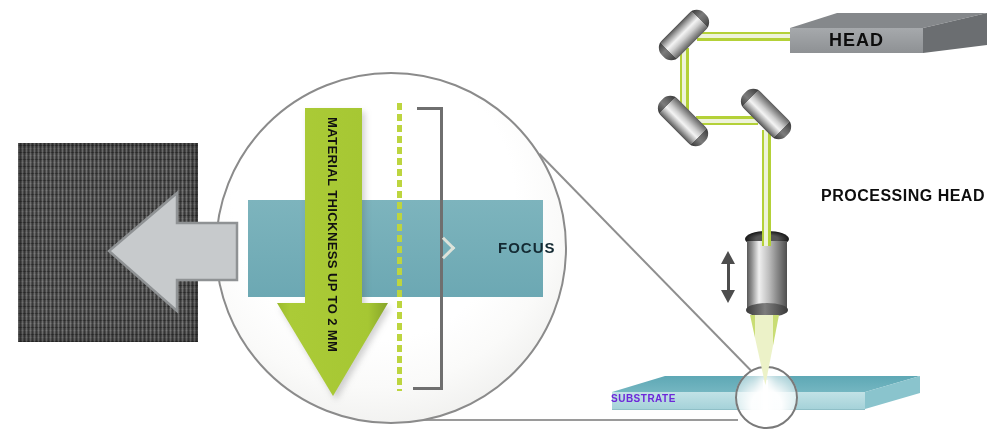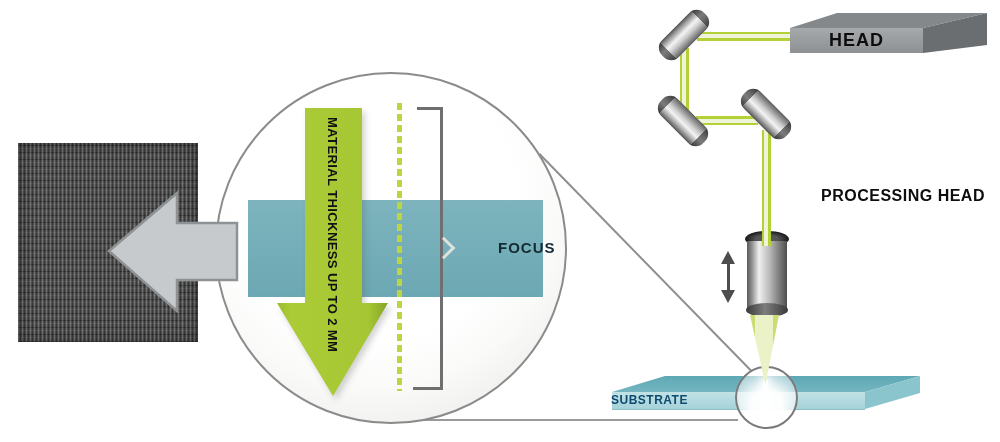--- a/index.html
+++ b/index.html
@@ -82,21 +82,21 @@
     background:linear-gradient(90deg,#c9dd74 0 18%,#ecf2c8 18% 80%,#c9dd74 80%);z-index:7;}
 
   
   .sub-top{left:612px;top:376px;width:308px;height:16px;
     clip-path:polygon(0 100%,17.2% 0,100% 0,82.2% 100%);
     background:linear-gradient(180deg,#5ea8b5,#74b6c1);z-index:2;}
   .sub-front{left:612px;top:392px;width:253px;height:17px;
     background:linear-gradient(180deg,#c2e2e6,#a5d2d9);border-bottom:1px solid #8fbfc7;z-index:2;}
   .sub-side{left:865px;top:376px;width:55px;height:33px;
     clip-path:polygon(0 48.5%,100% 0,100% 51.5%,0 100%);background:#8ac4cd;z-index:2;}
-  .sub-label{left:611px;top:393px;font-size:12px;font-weight:bold;color:#0c4a6e;
+  .sub-label{left:611px;top:393px;font-size:10px;font-weight:bold;color:#6d28d9;
     letter-spacing:.5px;z-index:5;}
 
   
   .spot-glow{left:735px;top:366px;width:63px;height:63px;border-radius:50%;
     background:radial-gradient(circle at 50% 62%, rgba(255,255,255,.97) 30%, rgba(255,255,255,.6) 58%, rgba(255,255,255,.12) 100%);z-index:3;}
   .spot-beam{left:763px;top:380px;width:5px;height:46px;background:rgba(255,255,255,.95);
     box-shadow:0 0 7px 3px rgba(255,255,255,.85);z-index:4;}
   .spot-ring{left:735px;top:366px;width:63px;height:63px;border-radius:50%;
     border:2.5px solid #7a7a7a;box-sizing:border-box;z-index:6;}
 </style>

